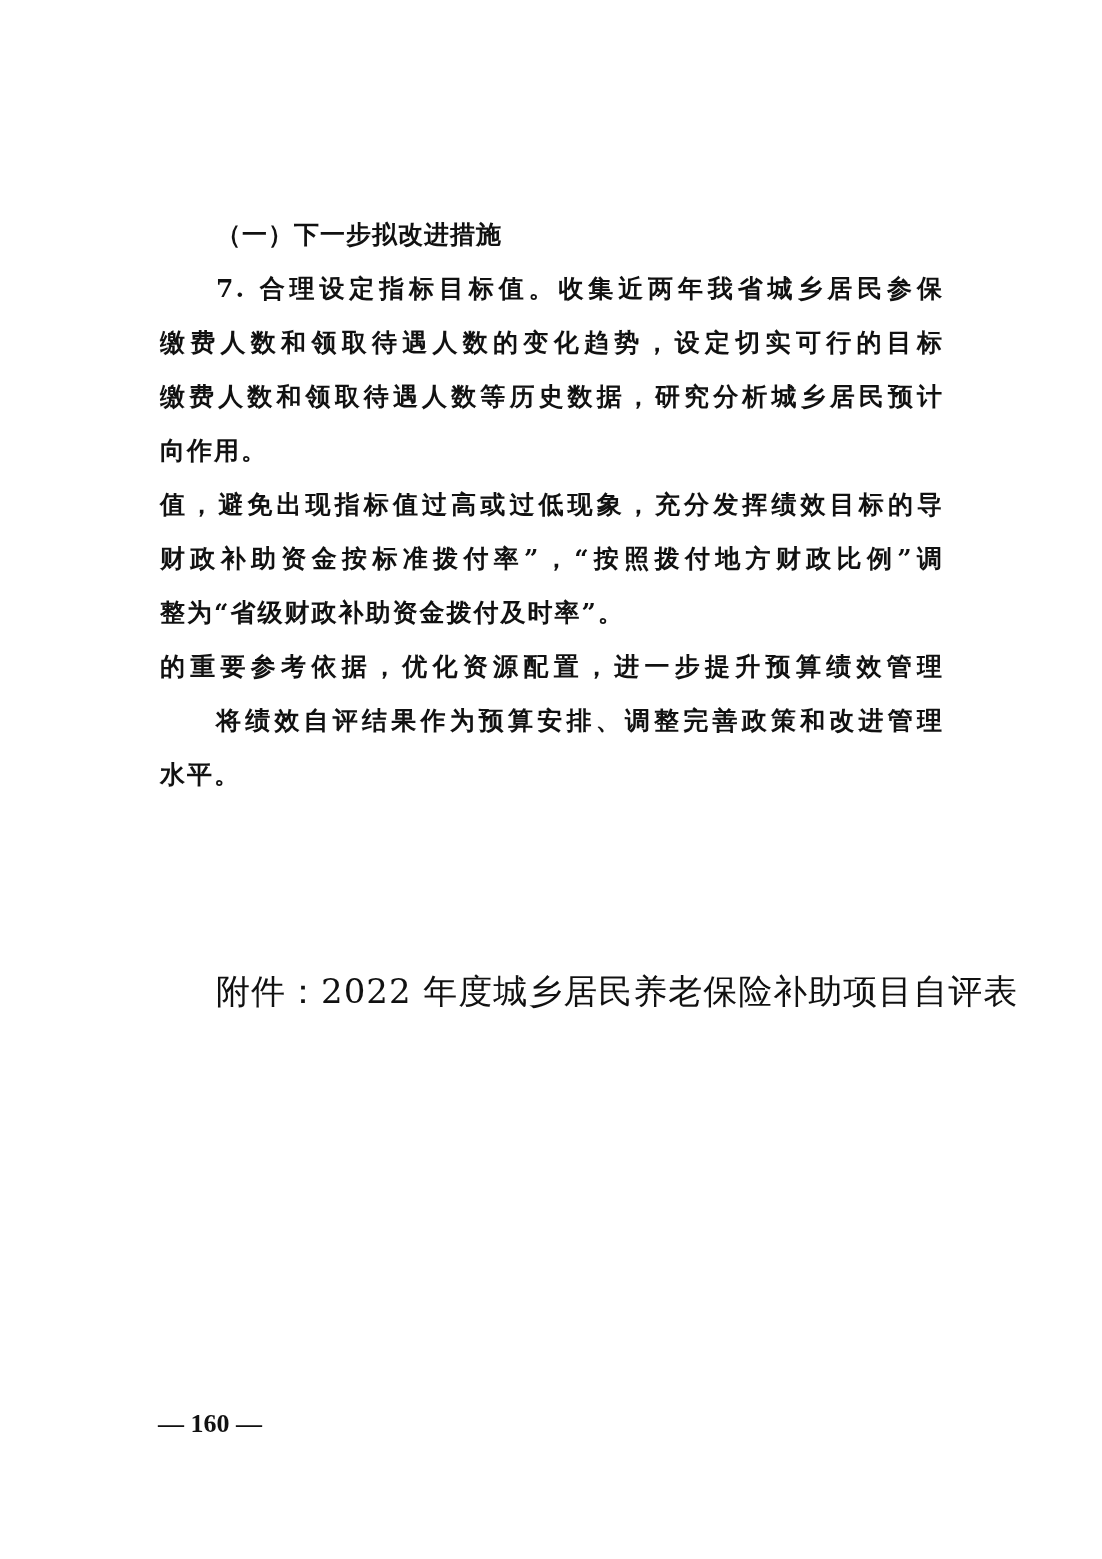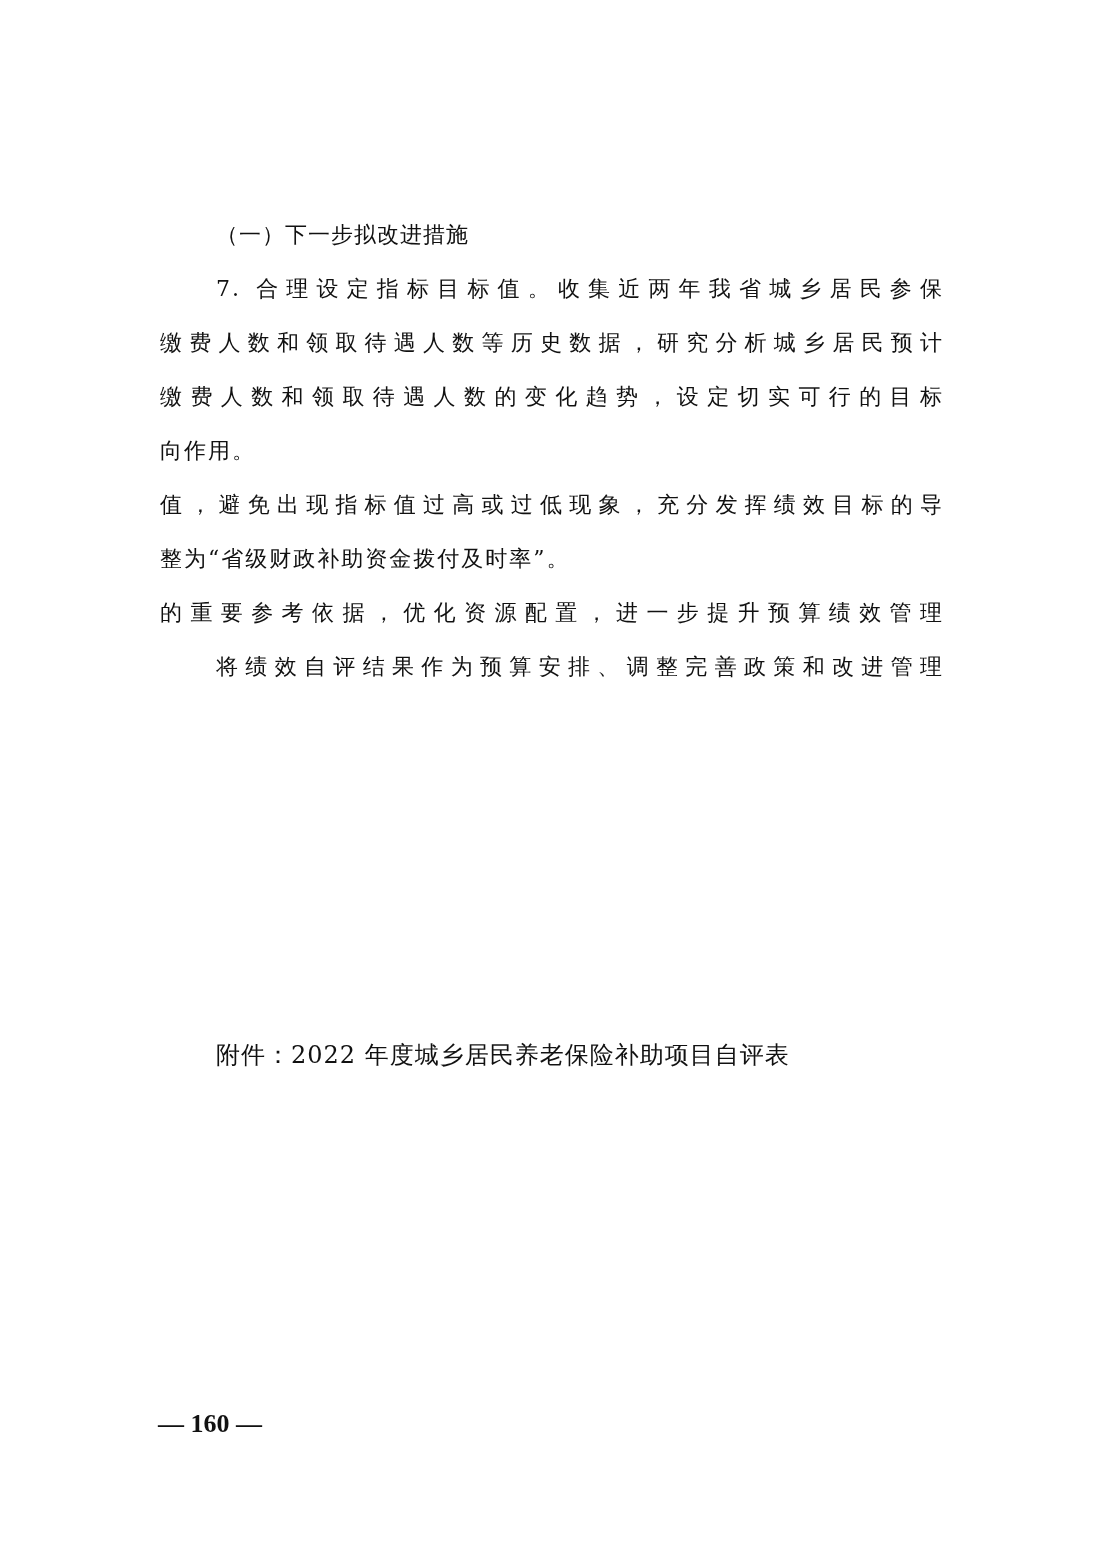--- a/index.html
+++ b/index.html
@@ -21,41 +21,42 @@
       width: 1102px;
       height: 1559px;
     }
     .content {
       position: absolute;
       left: 160px;
       top: 208px;
       width: 784px;
     }
     .line {
-      font-size: 22px;
+      font-size: 25px;
       line-height: 54px;
       height: 54px;
       white-space: nowrap;
       letter-spacing: 2px;
+      font-weight: bold;
     }
     .justify {
       text-align: justify;
       text-align-last: justify;
     }
     .indent {
       padding-left: 56px;
     }
     .heading {
       letter-spacing: 1px;
     }
     .attachment {
       position: absolute;
       left: 216px;
-      top: 1028px;
-      font-size: 24px;
+      top: 964px;
+      font-size: 34px;
       line-height: 54px;
       white-space: nowrap;
       letter-spacing: 1px;
     }
     .page-number {
       position: absolute;
       left: 158px;
       top: 1404px;
       font-family: "Liberation Serif", "DejaVu Serif", serif;
       font-size: 26px;
@@ -67,33 +68,35 @@
 </head>
 <body>
 
 <div class="page">
   <div class="content">
 
     <div class="line indent heading">（一）下一步拟改进措施</div>
 
     <div>
       <div class="line indent justify">7. 合理设定指标目标值。收集近两年我省城乡居民参保</div>
+      <div class="line justify">缴费人数和领取待遇人数的变化趋势，设定切实可行的目标</div>
       <div class="line justify">缴费人数和领取待遇人数等历史数据，研究分析城乡居民预计</div>
-      <div class="line justify">缴费人数和领取待遇人数的变化趋势，设定切实可行的目标</div>
       <div class="line">向作用。</div>
       <div class="line justify">值，避免出现指标值过高或过低现象，充分发挥绩效目标的导</div>
     </div>
 
     <div>
+      <div class="line justify">财政补助资金按标准拨付率”，“按照拨付地方财政比例”调</div>
       <div class="line">整为“省级财政补助资金拨付及时率”。</div>
     </div>
 
 
     <div>
       <div class="line justify">的重要参考依据，优化资源配置，进一步提升预算绩效管理</div>
       <div class="line indent justify">将绩效自评结果作为预算安排、调整完善政策和改进管理</div>
+      <div class="line">水平。</div>
     </div>
   </div>
 
   <div class="attachment">附件：2022 年度城乡居民养老保险补助项目自评表</div>
 
   <div class="page-number">— 160 —</div>
 </div>
 
 </body></html>

